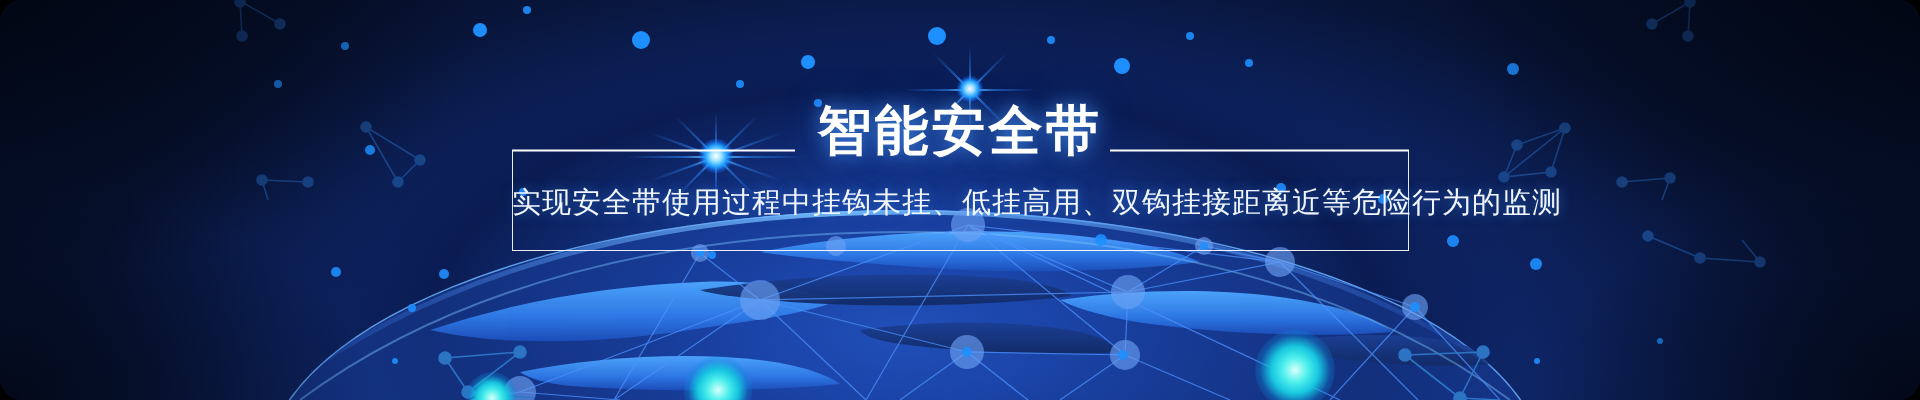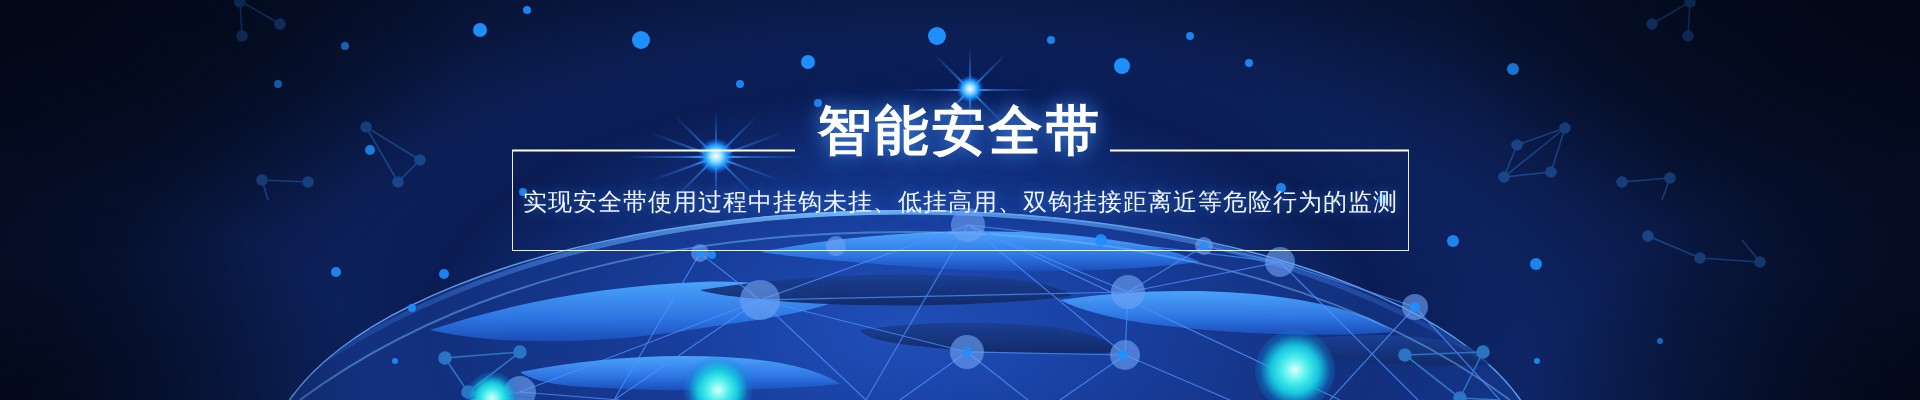--- a/index.html
+++ b/index.html
@@ -11,20 +11,21 @@
     position: relative;
     width: 1920px;
     height: 400px;
     overflow: hidden;
     font-family: "Liberation Sans", "DejaVu Sans", sans-serif;
     background:
       radial-gradient(ellipse 820px 420px at 905px 330px, #2a63d8 0%, #1d4bb5 18%, #12307e 38%, #0a1c52 58%, rgba(6,16,48,0) 76%),
       radial-gradient(ellipse 1100px 520px at 905px 250px, rgba(26,72,190,0.55) 0%, rgba(16,42,120,0.30) 40%, rgba(5,12,38,0) 72%),
       radial-gradient(ellipse 1500px 700px at 960px 400px, #173a9b 0%, #102a73 30%, #071231 62%, #030a1f 88%),
       linear-gradient(180deg, #030a1f 0%, #04102c 45%, #061639 100%);
+    border-radius: 22px;
   }
 
   
   .vignette {
     position: absolute;
     inset: 0;
     pointer-events: none;
     background:
       radial-gradient(ellipse 700px 400px at 0px 0px, rgba(2,7,20,0.92) 0%, rgba(2,7,20,0) 70%),
       radial-gradient(ellipse 700px 400px at 1920px 0px, rgba(2,7,20,0.92) 0%, rgba(2,7,20,0) 70%),
@@ -83,21 +84,21 @@
     text-shadow: 0 0 18px rgba(80,160,255,0.75), 0 0 40px rgba(40,110,255,0.45);
     white-space: nowrap;
   }
 
   #page-subtitle {
     position: absolute;
     left: 512px;
     top: 186px;
     width: 897px;
     text-align: center;
-    font-size: 24px;
+    font-size: 29px;
     line-height: 32px;
     font-weight: 400;
     letter-spacing: 1px;
     color: #f2f7ff;
     text-shadow: 0 0 12px rgba(60,140,255,0.6);
     white-space: nowrap;
   }
 
   
 </style>

